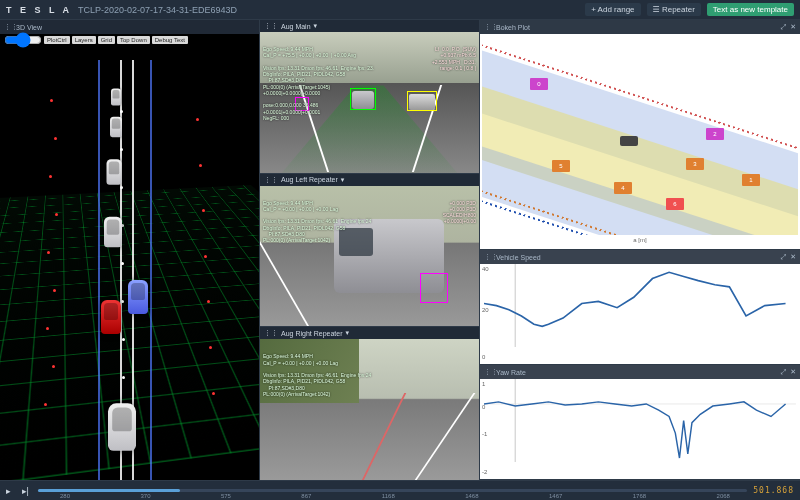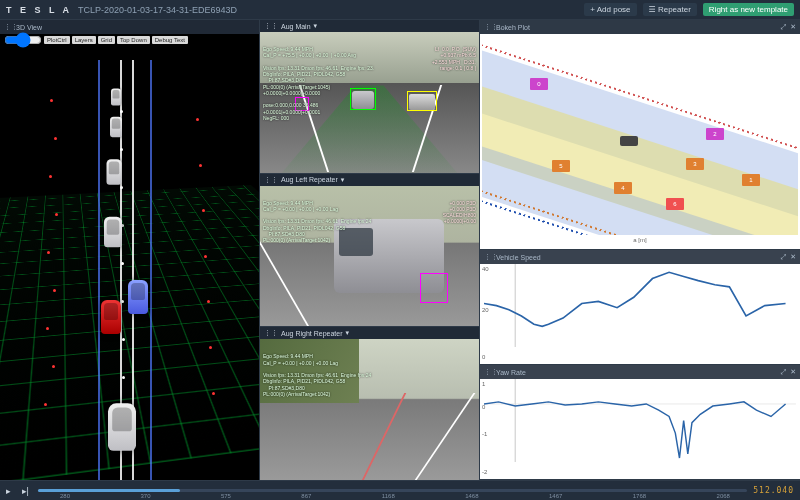--- a/index.html
+++ b/index.html
@@ -71,25 +71,25 @@
   .track { flex:1; height:3px; background:#36455a; position:relative; border-radius:2px; }
   .track .prog { position:absolute; left:0; top:0; bottom:0; width:20%; background:#5aa0d8; border-radius:2px; }
   .ticks { position:absolute; left:60px; right:70px; bottom:1px; display:flex; justify-content:space-between; font-size:6px; color:#7e8ea1; pointer-events:none; }
   .tcount { font-size:8px; color:#d6a23a; letter-spacing:1px; font-family: ui-monospace, monospace; }
 </style>
 </head>
 <body>
 
 <div class="topbar">
   <span class="tesla-logo">T E S L A</span>
-  <span class="clip-id">TCLP-2020-01-03-17-34-31-EDE6943D</span>
+  <span class="clip-id">TCLP-2020-02-07-17-34-31-EDE6943D</span>
   <span class="tb-spacer"></span>
-  <span class="tb-btn">+ Add pose</span>
+  <span class="tb-btn">+ Add range</span>
   <span class="tb-btn">☰ Repeater</span>
-  <span class="tb-btn tb-save">Right as new template</span>
+  <span class="tb-btn tb-save">Text as new template</span>
 </div>
 
 <div class="main">
 
   <div class="col3d">
     <div class="panel-hdr">
       <span class="hicon">⋮⋮</span>
       <span>3D View</span>
     </div>
     <div class="toolbar3d">
@@ -309,21 +309,21 @@
 
   </div>
 </div>
 
 <div class="timeline">
   <span class="play">▸</span>
   <span class="play">▸|</span>
   <div class="track">
     <div class="prog"></div>
   </div>
-  <span class="tcount">512.040</span>
+  <span class="tcount">501.868</span>
   <div class="ticks">
     <span>280</span>
       <span>370</span>
       <span>575</span>
       <span>867</span>
       <span>1168</span>
       <span>1468</span>
       <span>1467</span>
       <span>1768</span>
       <span>2068</span>

